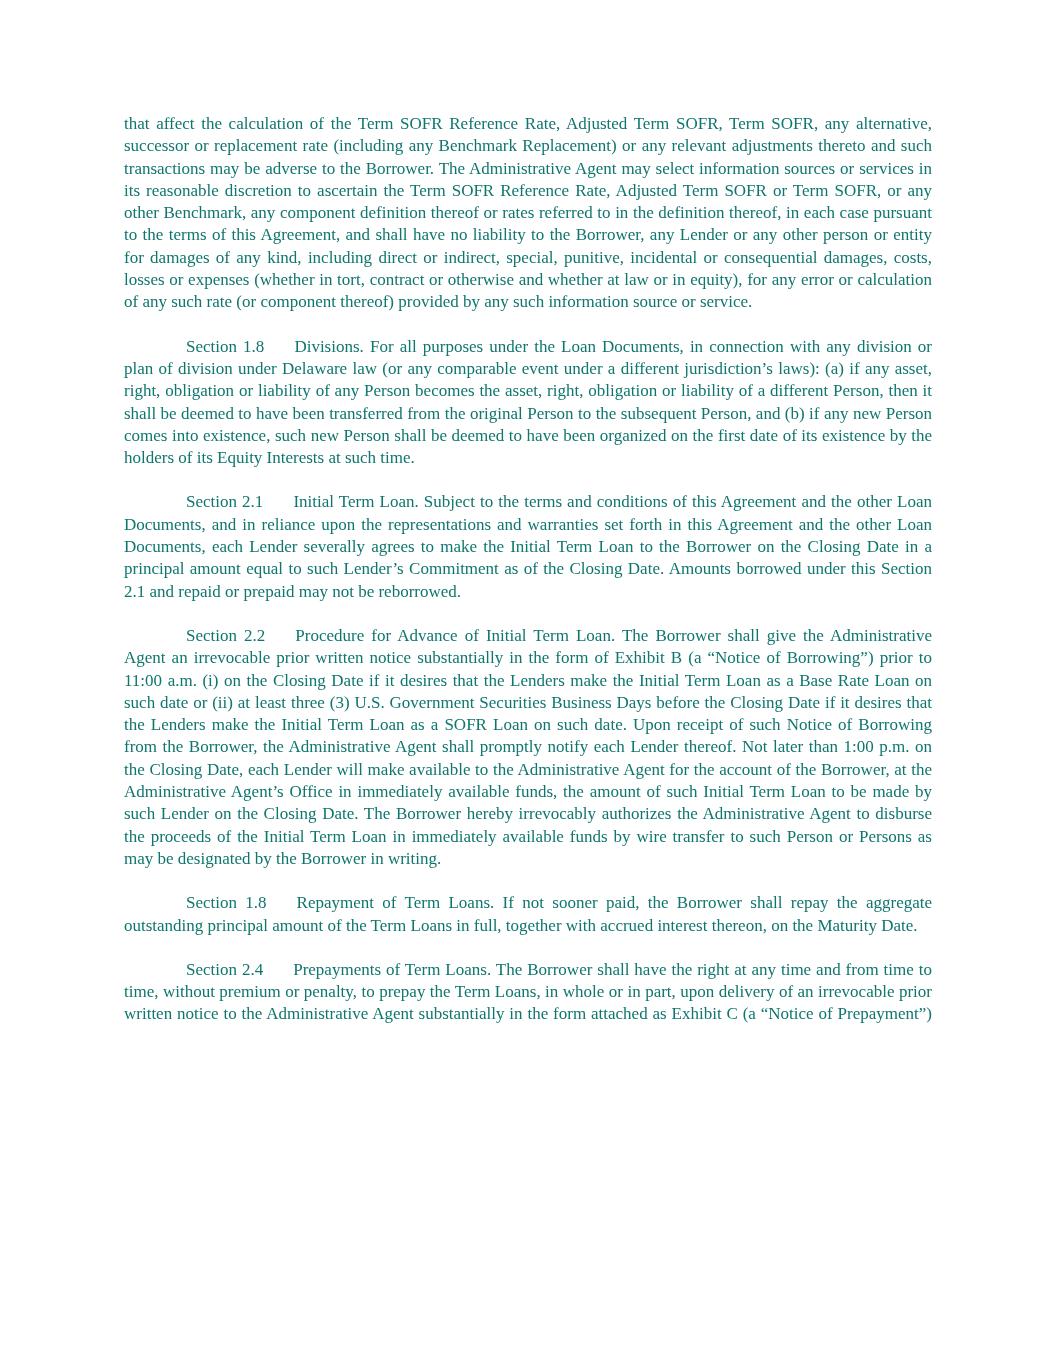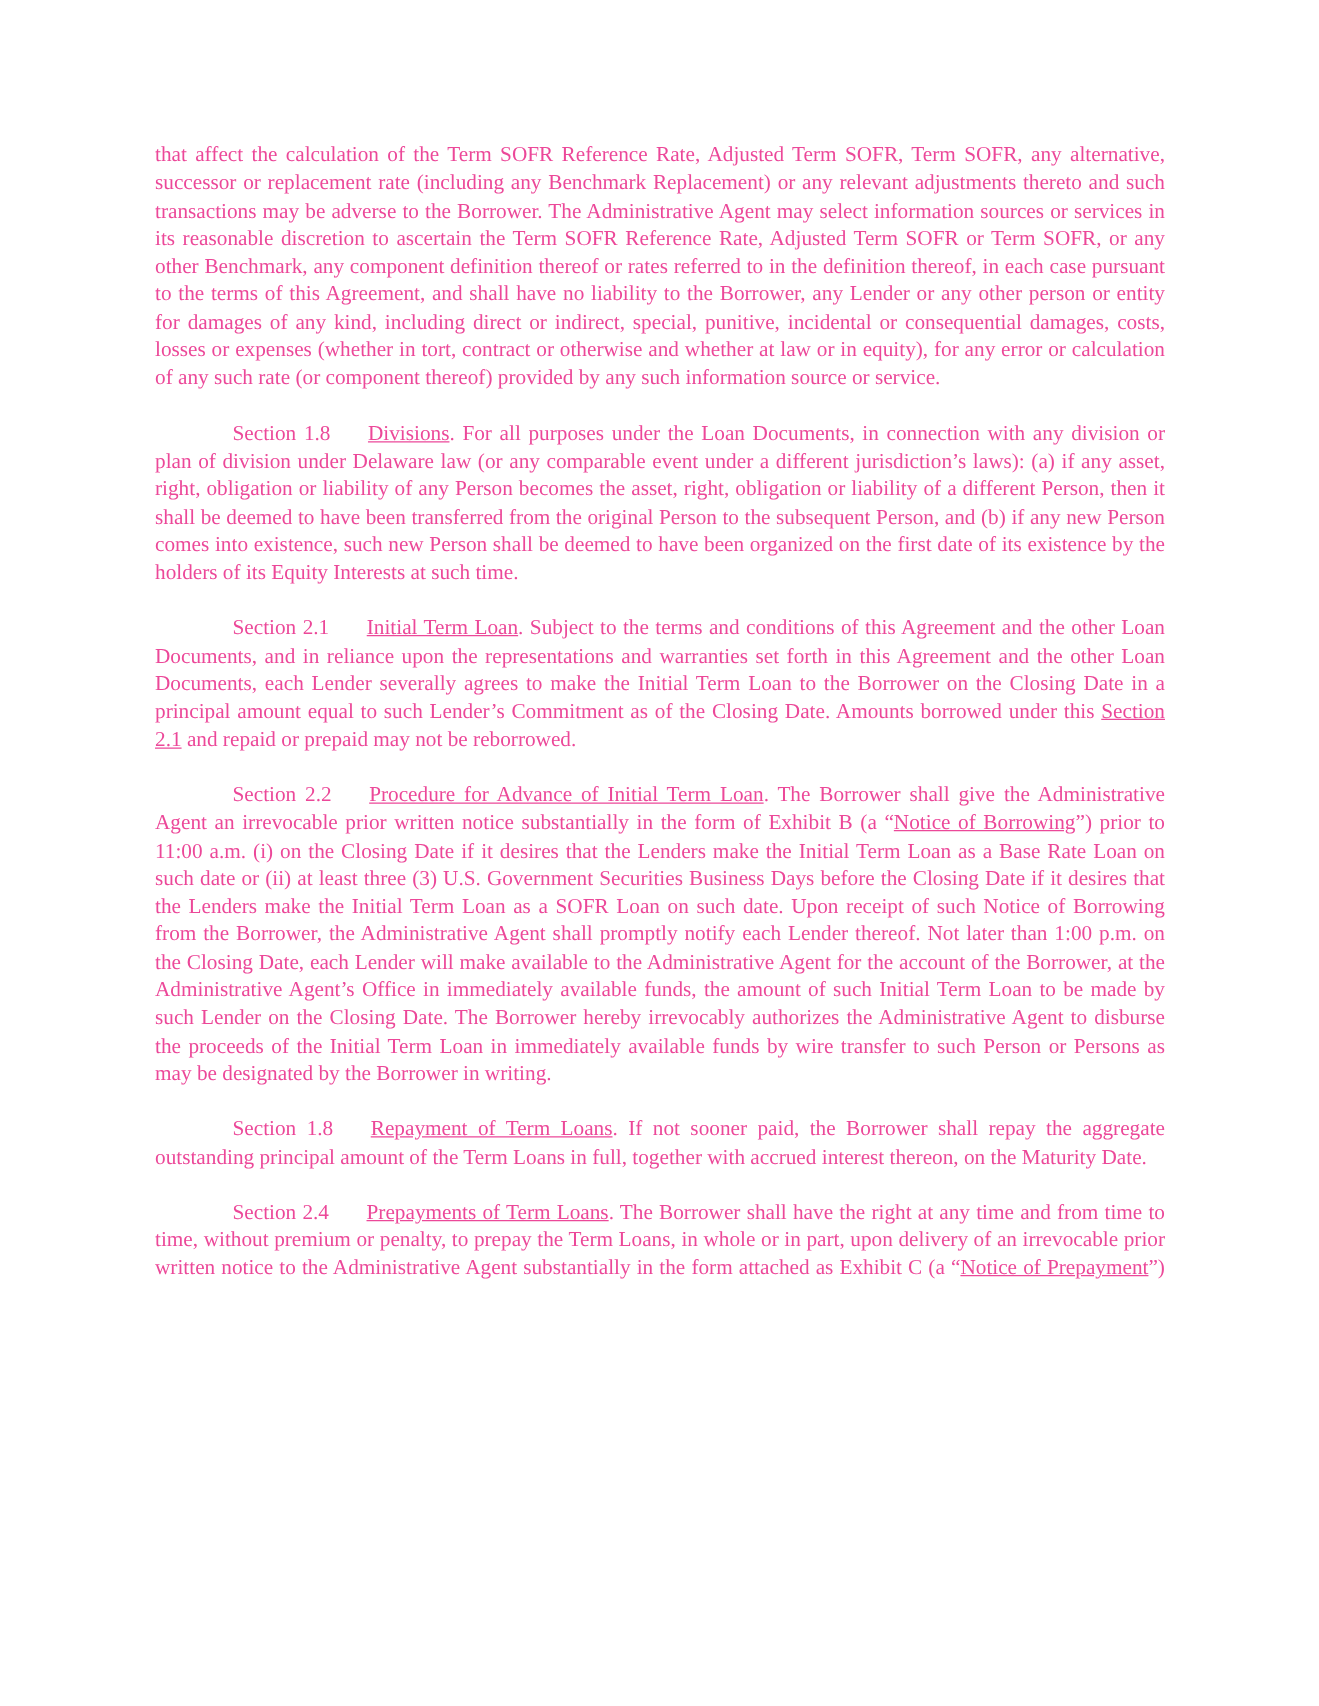--- a/index.html
+++ b/index.html
@@ -5,21 +5,21 @@
   html, body {
     margin: 0;
     padding: 0;
     background: #ffffff;
   }
   .page {
     position: relative;
     width: 1055px;
     height: 1030px;
     background: #ffffff;
-    color: #ec4899;
+    color: #0f766e;
     font-family: "Liberation Serif", "DejaVu Serif", serif;
     font-size: 17px;
     line-height: 22.3px;
     box-sizing: border-box;
   }
   .content {
     position: absolute;
     top: 113px;
     left: 124px;
     width: 808px;
@@ -28,21 +28,21 @@
     margin: 0 0 22px 0;
     text-align: justify;
   }
   p.para.indent {
     text-indent: 62px;
   }
   p.heading {
     margin: 0 0 22px 0;
     text-align: center;
   }
-  .u { text-decoration: underline; }
+  .u { }
   .b { font-weight: normal; }
   .tab { display: inline-block; width: 30px; }
   .footer {
     position: absolute;
     left: 124px;
     right: 124px;
     top: 1272px;
     height: 30px;
   }
   .footer .doc-id {

